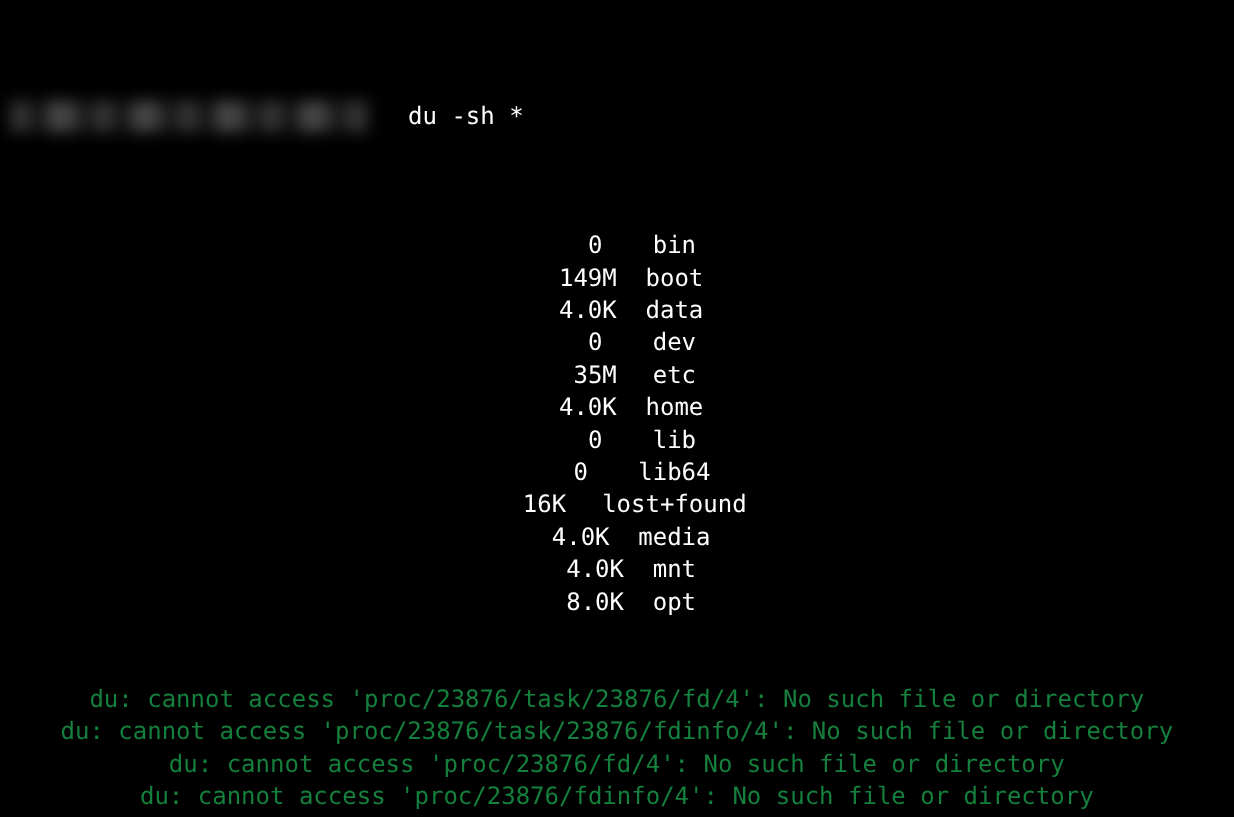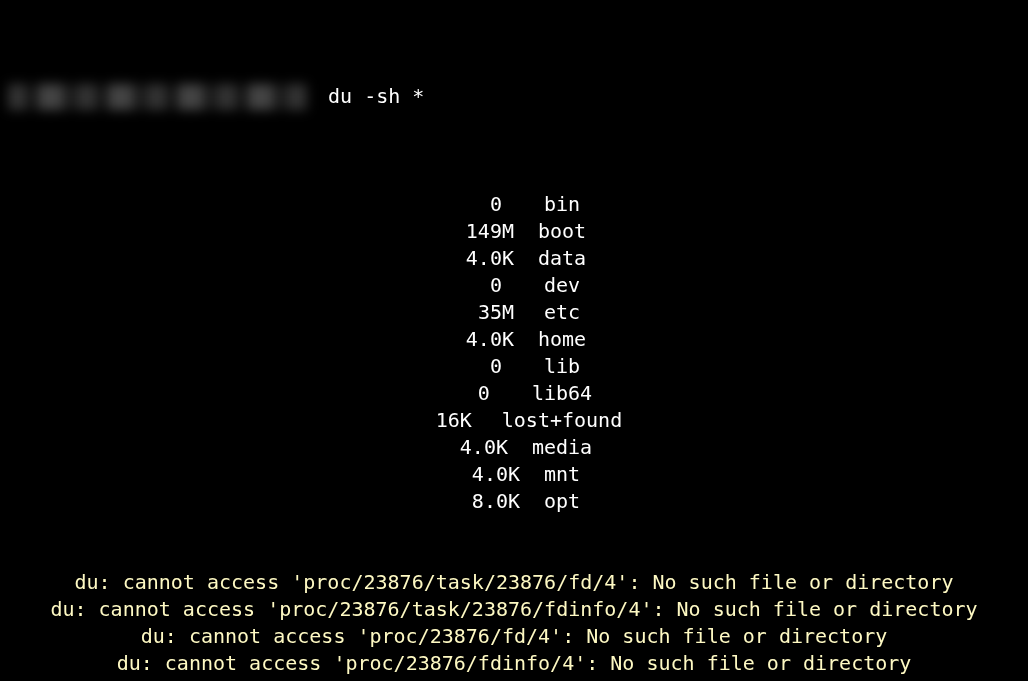--- a/index.html
+++ b/index.html
@@ -10,21 +10,21 @@
       color: #fff;
       font-family: "DejaVu Sans Mono", "Liberation Mono", Consolas, monospace;
       font-size: 20px;
       line-height: 27px;
       overflow: hidden;
     }
     .terminal {
       padding: 2px 8px 0 8px;
       white-space: pre;
     }
-    .prompt-line { display: flex; align-items: center; }
+    .prompt-line { display: flex; align-items: center; gap: 12px; }
     .redacted {
       display: inline-block;
       width: 300px;
       height: 26px;
       margin-right: 8px;
       filter: blur(0);
       position: relative;
     }
     .redacted::after {
       content: "";
@@ -32,21 +32,21 @@
       inset: 0;
       background:
         repeating-linear-gradient(90deg,
           #333 0 18px, #111 18px 30px, #444 30px 55px, #1a1a1a 55px 70px);
       filter: blur(6px);
     }
     .cmd { color: #fff; }
     .line { display: block; text-align: center; }
     .size { display: inline-block; width: 96px; }
     .name { display: inline-block; }
-    .err { color: #fef9c3; }
+    .err { color: #15803d; }
   </style>
 </head>
 <body>
 
 <div class="terminal">
 
   <div class="prompt-line">
     <span class="redacted"></span>
     <span class="cmd"> du -sh *</span>
   </div>

